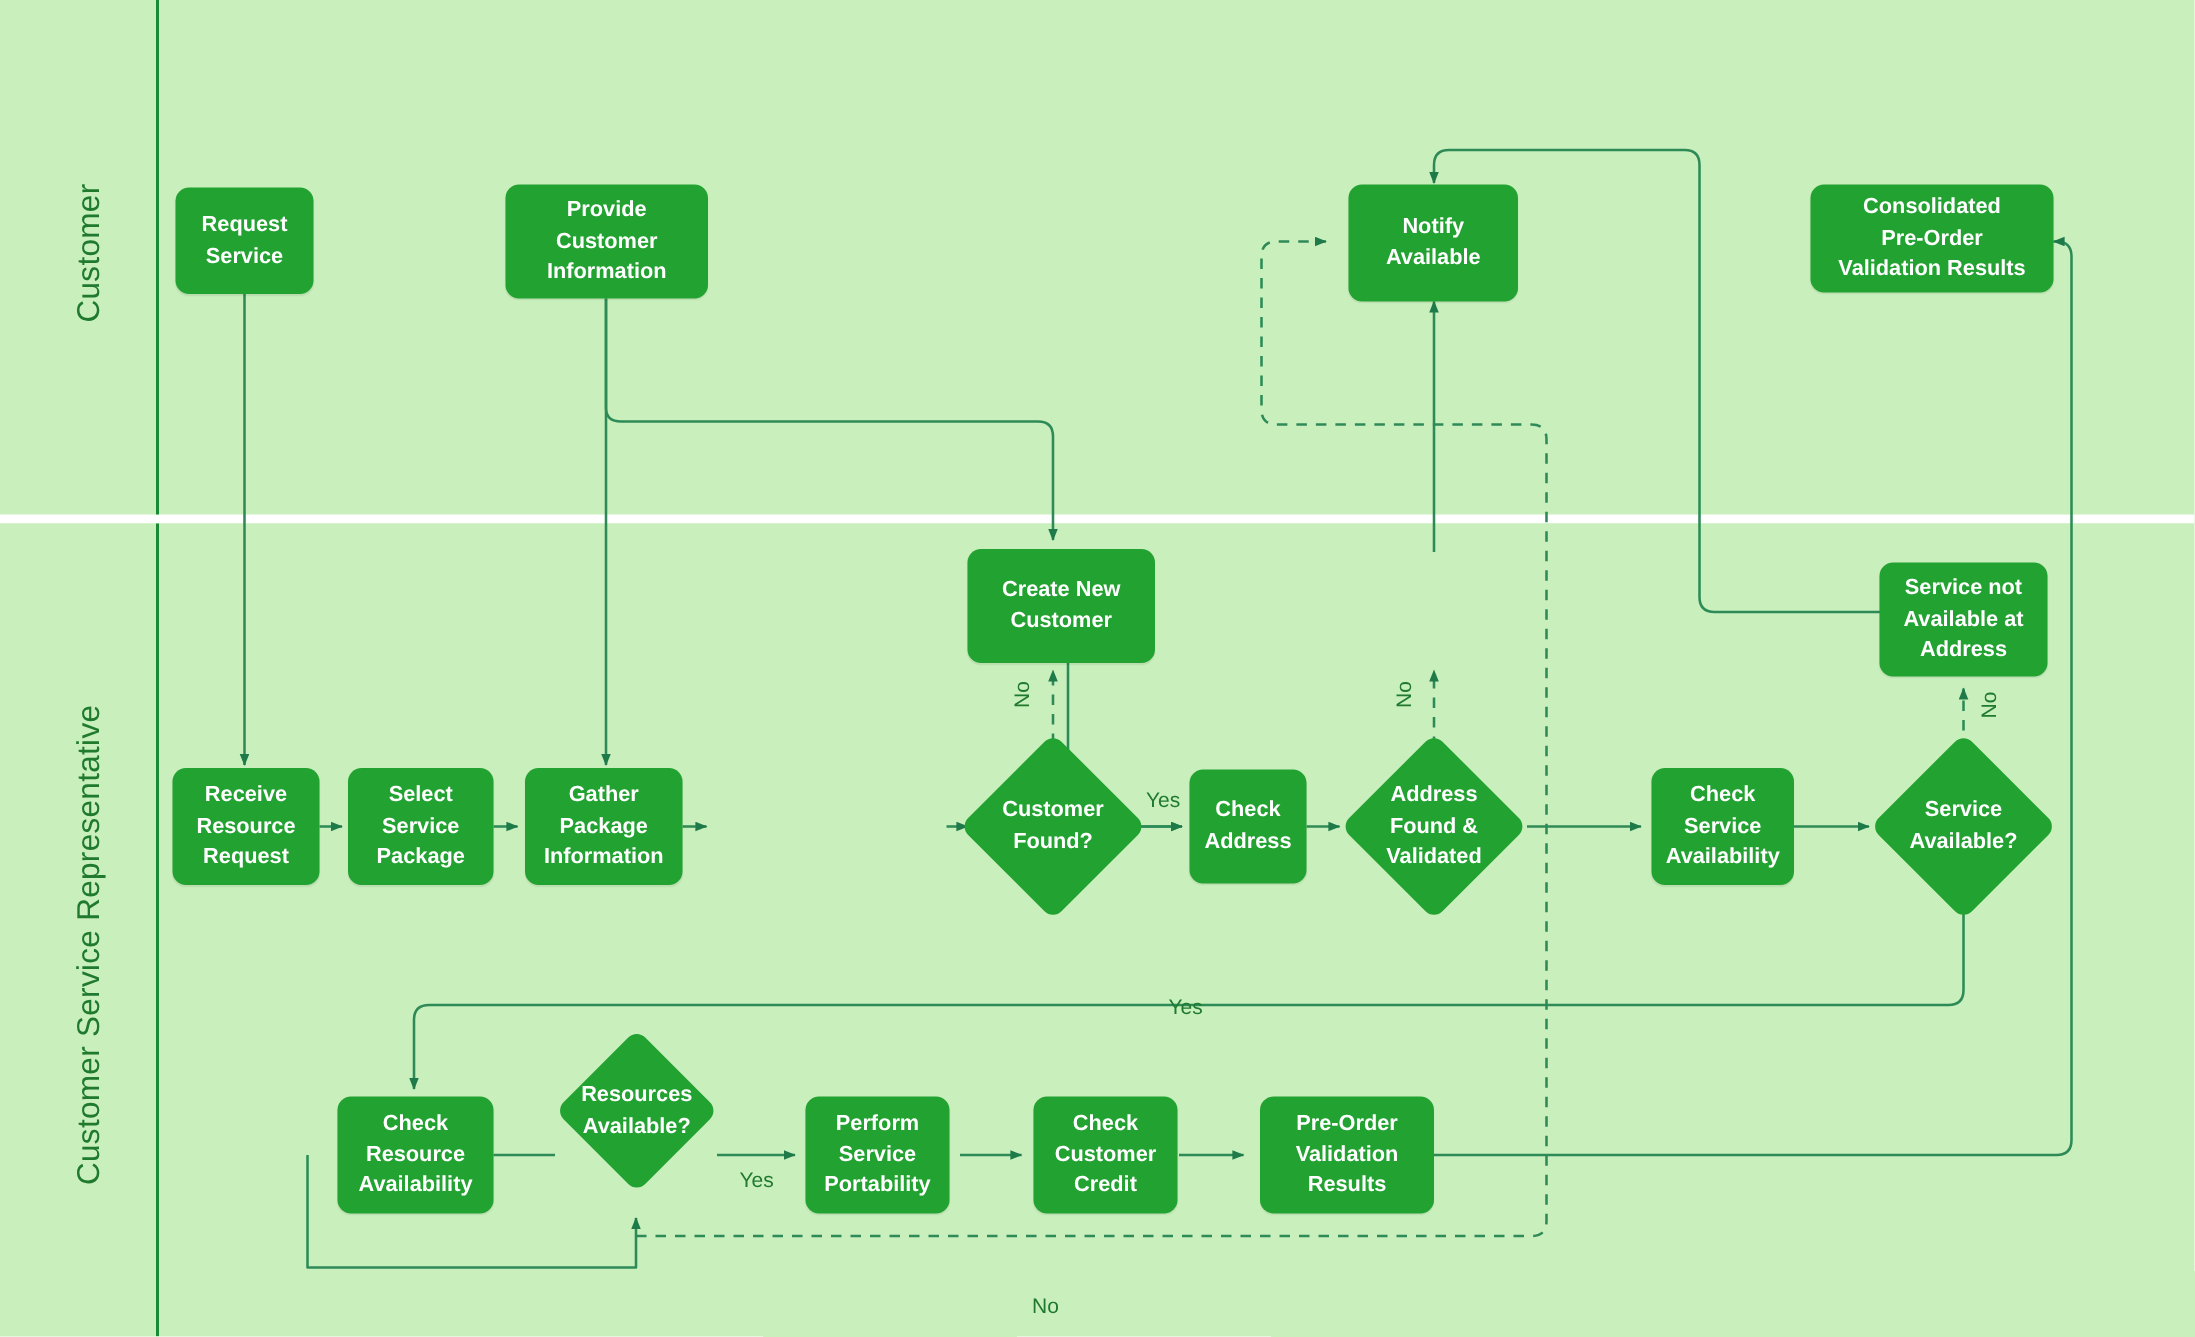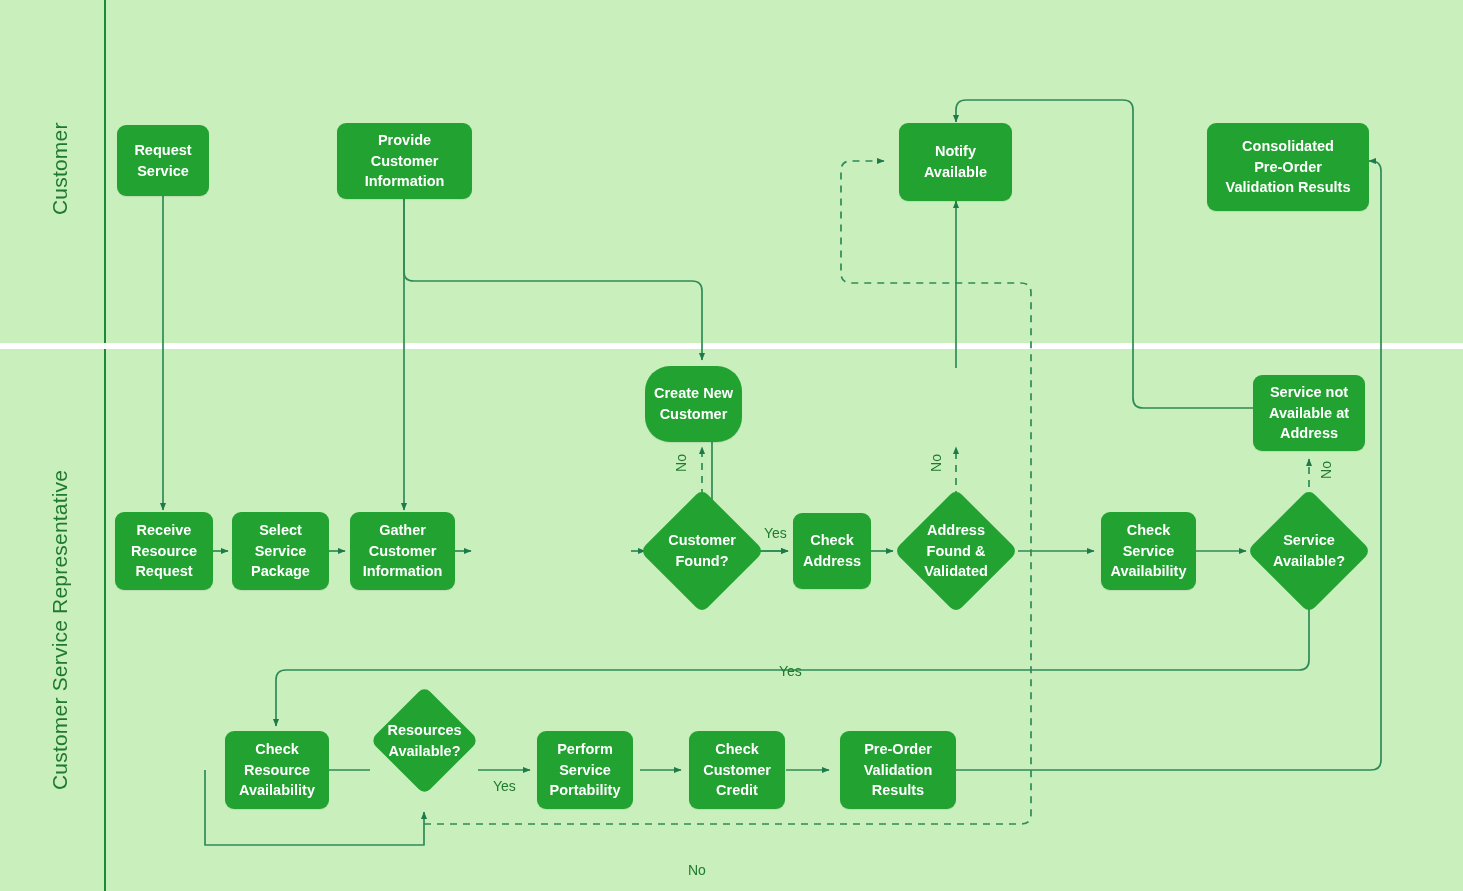--- a/index.html
+++ b/index.html
@@ -155,54 +155,54 @@
     <span style="white-space:pre-line;">Provide
 Customer
 Information</span>
   </div>
 
   <div class="node" style="left:899px;top:123px;width:113px;height:78px;">
     <span style="white-space:pre-line;">Notify
 Available</span>
   </div>
 
-  <div class="node" style="left:1207px;top:123px;width:162px;height:88px;">
+  <div class="node" style="left:1207px;top:123px;width:162px;height:72px;">
     <span style="white-space:pre-line;">Consolidated
 Pre-Order
 Validation Results</span>
   </div>
 
   <div class="node" style="left:115px;top:512px;width:98px;height:78px;">
     <span style="white-space:pre-line;">Receive
 Resource
 Request</span>
   </div>
 
   <div class="node" style="left:232px;top:512px;width:97px;height:78px;">
     <span style="white-space:pre-line;">Select
 Service
 Package</span>
   </div>
 
   <div class="node" style="left:350px;top:512px;width:105px;height:78px;">
     <span style="white-space:pre-line;">Gather
-Customer
+Package
 Information</span>
   </div>
 
 
   <div class="diamond" style="left:658px;top:507px;width:88px;height:88px;">
     <div class="dshape"></div>
     <div class="dtext">
       <span style="white-space:pre-line;">Customer
 Found?</span>
     </div>
   </div>
 
-  <div class="node" style="left:645px;top:366px;width:97px;height:76px;border-radius:25px;">
+  <div class="node" style="left:645px;top:366px;width:125px;height:76px;">
     <span style="white-space:pre-line;">Create New
 Customer</span>
   </div>
 
   <div class="node" style="left:793px;top:513px;width:78px;height:76px;">
     <span style="white-space:pre-line;">Check
 Address</span>
   </div>
 
   <div class="diamond" style="left:912px;top:507px;width:88px;height:88px;">

